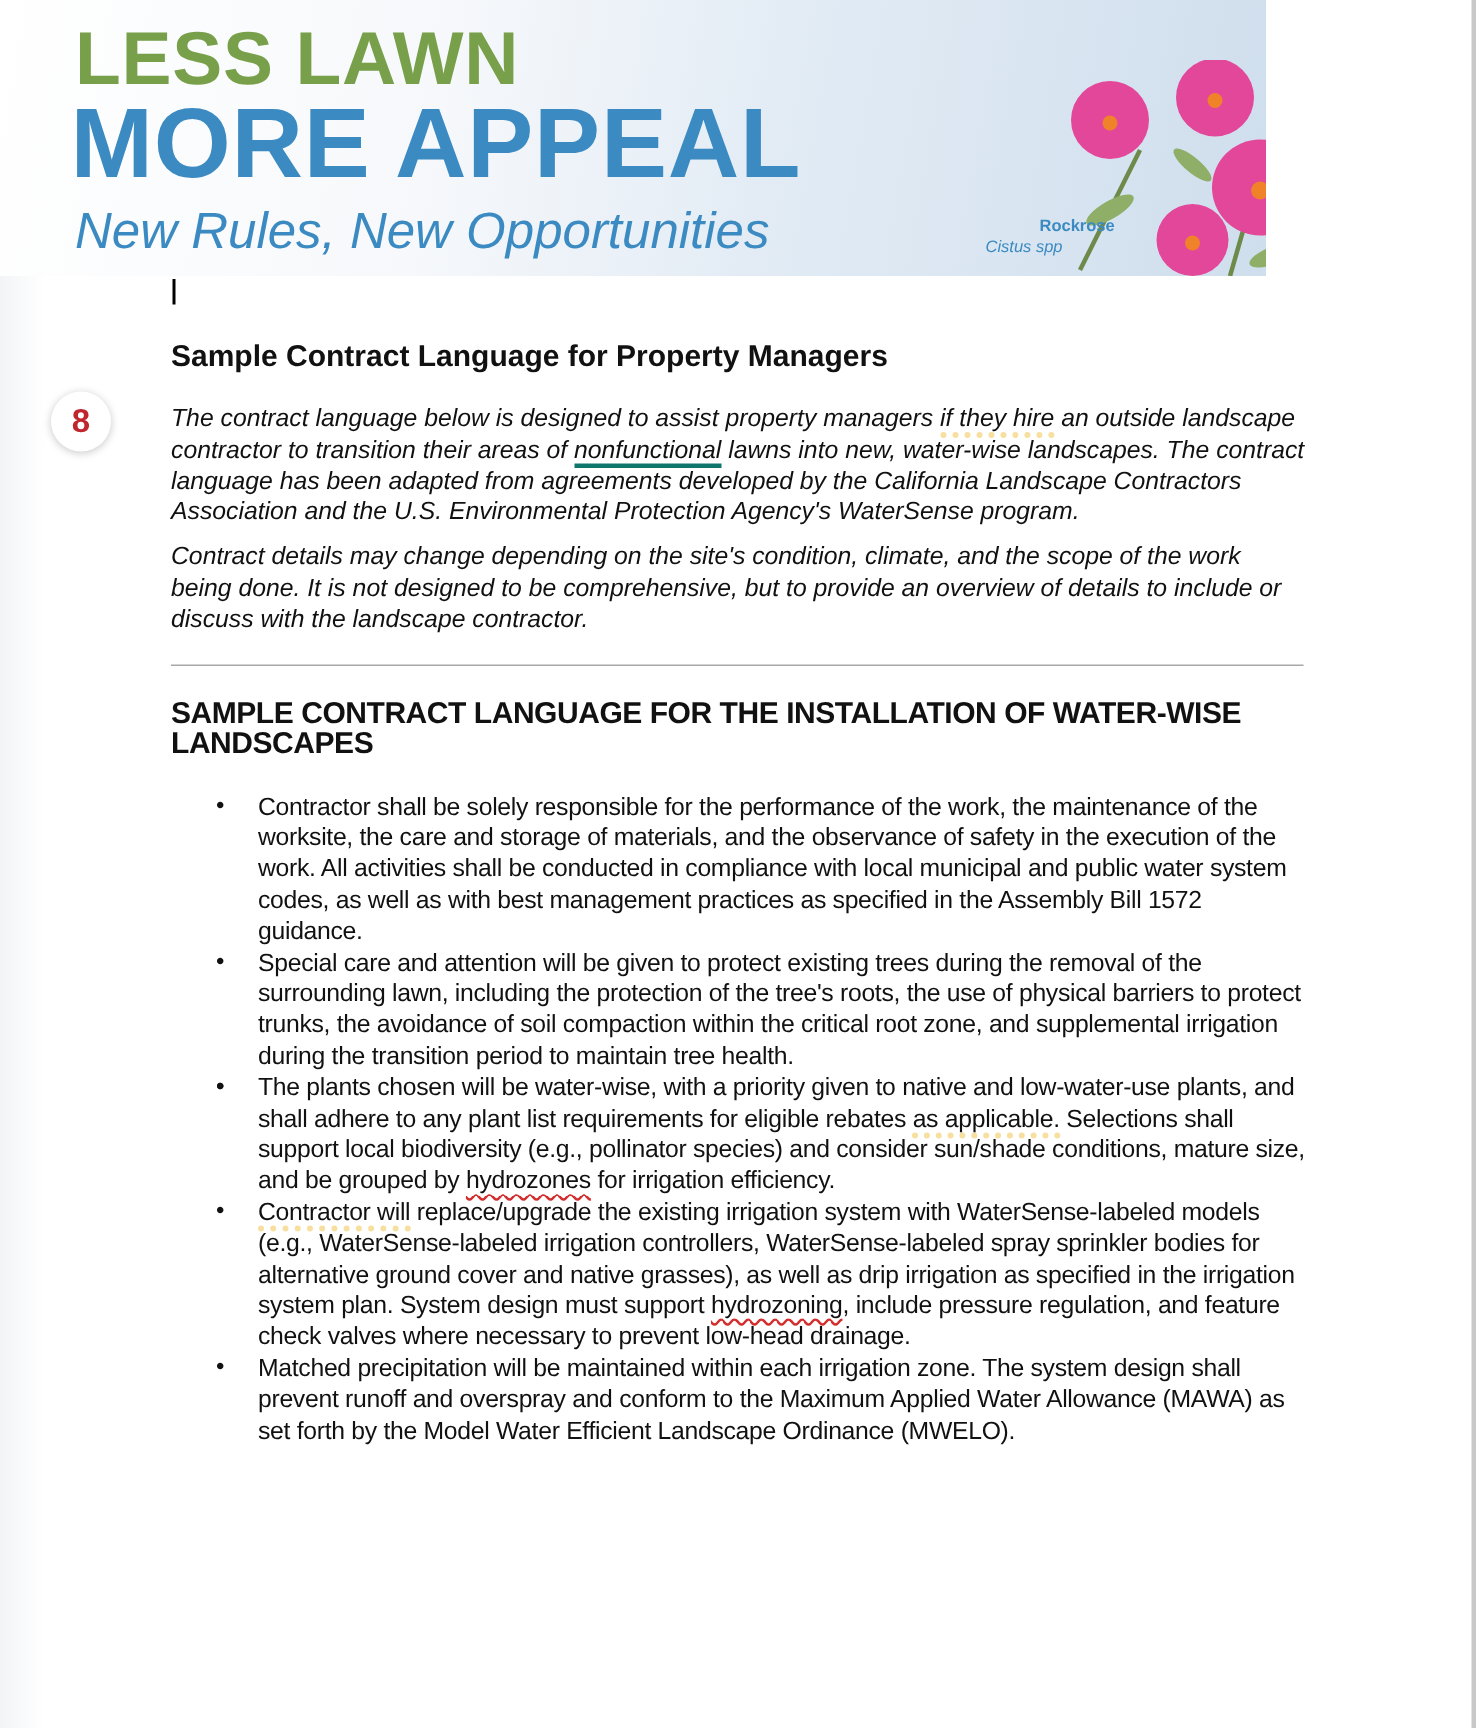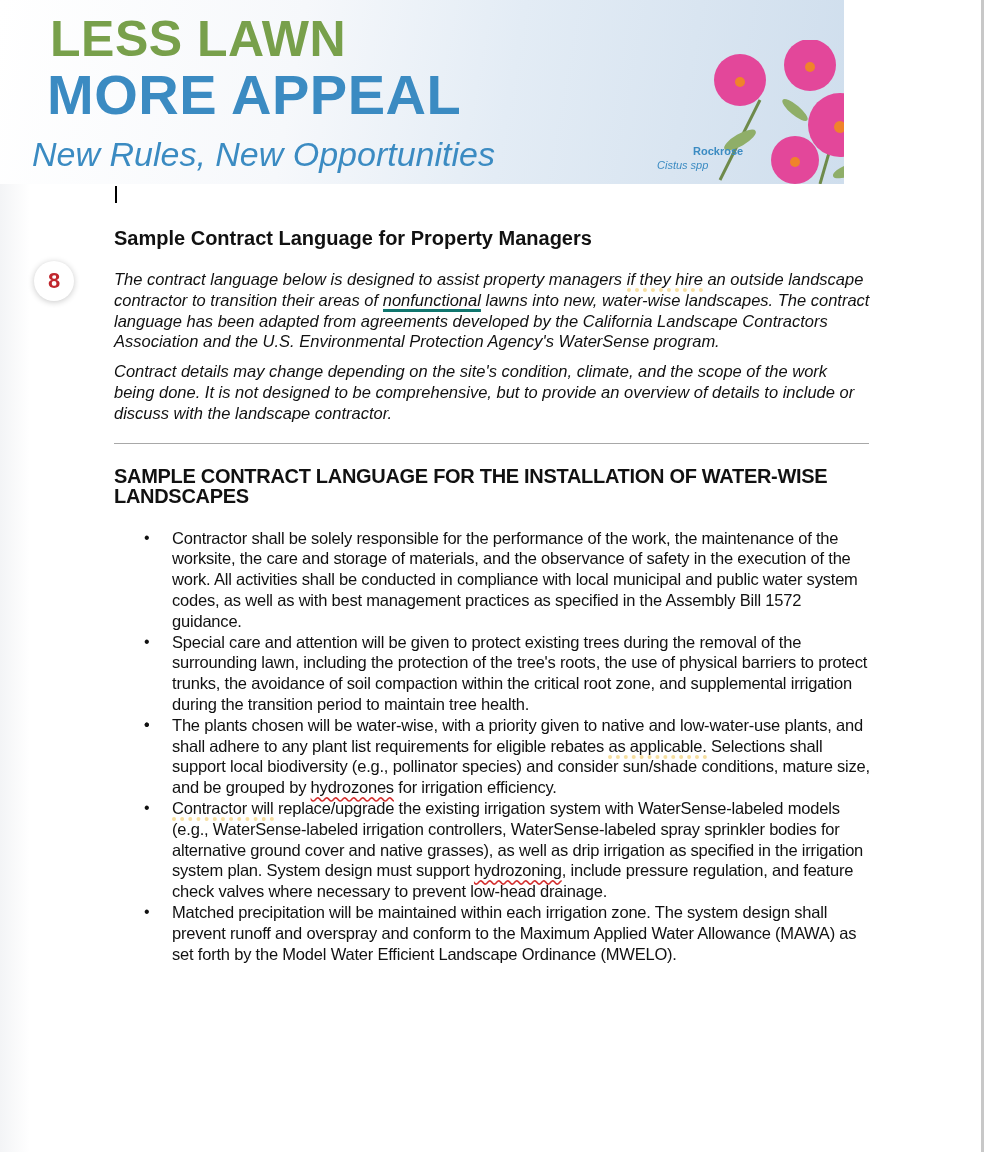--- a/index.html
+++ b/index.html
@@ -21,25 +21,25 @@
     background: linear-gradient(100deg, #ffffff 0%, #f6f8fb 35%, #e3ecf5 60%, #cfdeed 100%);
     overflow: hidden;
   }
   .title-less {
     position: absolute; left: 50px; top: 14px;
     font-size: 50px; font-weight: bold; color: #78a04b; letter-spacing: 0.5px;
     line-height: 50px;
   }
   .title-more {
     position: absolute; left: 47px; top: 62px;
-    font-size: 56px; font-weight: bold; color: #3b8bc2; letter-spacing: 0.5px;
+    font-size: 66px; font-weight: bold; color: #3b8bc2; letter-spacing: 0.5px;
     line-height: 66px;
   }
   .title-sub {
-    position: absolute; left: 32px; top: 134px;
+    position: absolute; left: 50px; top: 134px;
     font-size: 34px; font-style: italic; color: #3b8bc2; line-height: 40px;
   }
   .pm-tab {
     position: absolute; left: 610px; top: 0; width: 372px; height: 44px;
     background: #b3479a; border-bottom-left-radius: 10px;
     color: #ffffff; font-weight: bold; font-size: 15px; letter-spacing: 1px;
     display: flex; align-items: center; justify-content: center;
   }
   .flower-art { position: absolute; left: 700px; top: 40px; width: 284px; height: 144px; }
   .caption-common { position: absolute; left: 657px; top: 145px; font-size: 11px; color: #3b8bc2; padding-left: 36px; }

